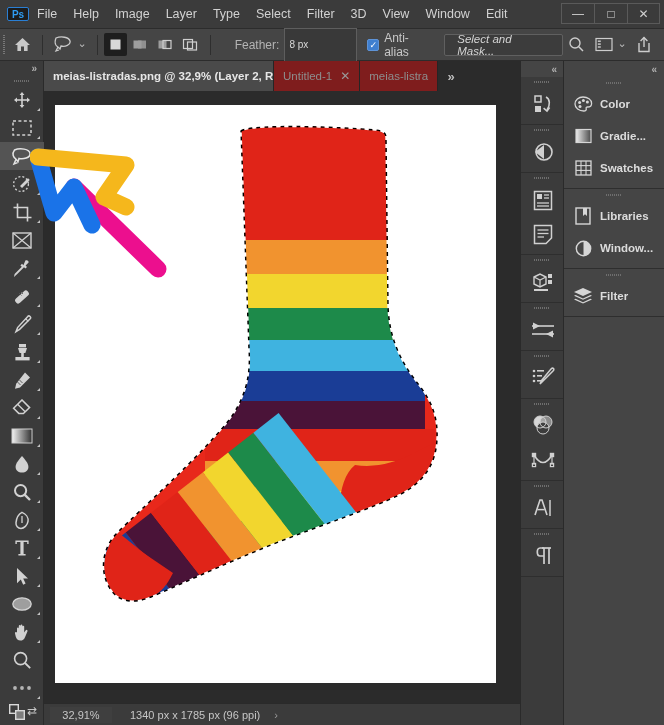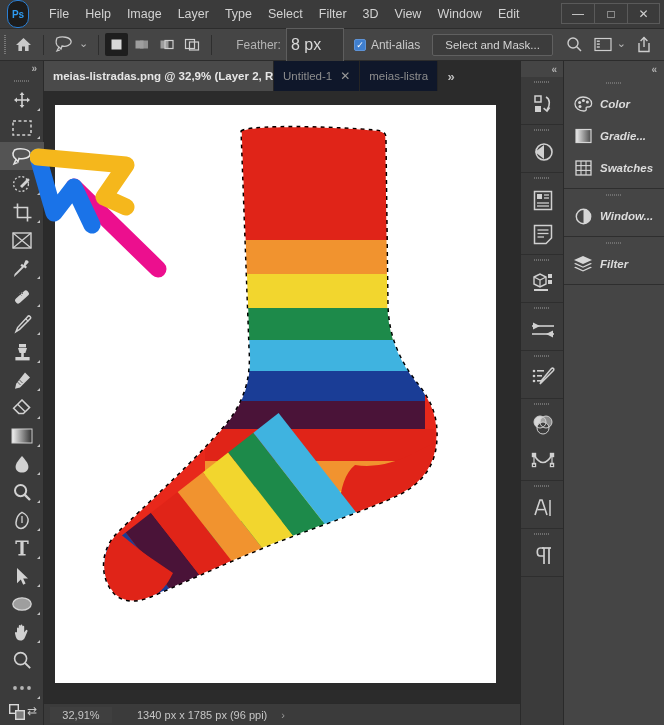--- a/index.html
+++ b/index.html
@@ -7,24 +7,24 @@
   body {
     font-family: "Liberation Sans", sans-serif;
     background:#323232; color:#c8c8c8; font-size:12px;
     -webkit-font-smoothing:none;
   }
   #app { position:relative; width:664px; height:725px; background:#323232; }
 
   
   .titlebar{ position:absolute; left:0; top:0; width:664px; height:28px;
     background:#3b3b3b; display:flex; align-items:center; }
-  .ps-logo{ width:22px; height:28px; margin-left:7px; border:1px solid #2a7fd4;
+  .ps-logo{ width:22px; height:14px; margin-left:7px; border:1px solid #2a7fd4;
     background:#1c1c1c; color:#2f9bf0; font-size:10px; font-weight:bold;
-    display:flex; align-items:center; justify-content:center; border-radius:10px; }
-  .menubar{ display:flex; align-items:center; margin-left:12px; }
+    display:flex; align-items:center; justify-content:center; border-radius:2px; }
+  .menubar{ display:flex; align-items:center; margin-left:0; }
   .menu-item{ padding:3px 8px; font-size:12.5px; color:#d2d2d2; cursor:default; }
   .wincontrols{ position:absolute; right:4px; top:3px; display:flex; }
   .winbtn{ width:33px; height:21px; display:flex; align-items:center;
     justify-content:center; color:#d2d2d2; font-size:12px;
     border:1px solid #5a5a5a; border-right:none; background:#3b3b3b; }
   .winbtn:last-child{ border-right:1px solid #5a5a5a; }
 
   
   .optionsbar{ position:absolute; left:0; top:28px; width:664px; height:33px;
     background:#454545; display:flex; align-items:center;
@@ -32,35 +32,35 @@
   .grip{ width:9px; height:33px; display:flex; align-items:center; justify-content:center; }
   .grip i{ display:block; width:2px; height:20px;
     background:repeating-linear-gradient(to bottom,#787878 0 1px,transparent 1px 2px); }
   .ob-sep{ width:1px; height:20px; background:#2e2e2e; margin:0 6px; }
   .ob-icon{ width:28px; height:24px; display:flex; align-items:center; justify-content:center; }
   .selmode{ display:flex; align-items:center; }
   .sm-btn{ width:23px; height:23px; display:flex; align-items:center; justify-content:center;
     margin-right:2px; border-radius:2px; }
   .sm-btn.active{ background:#1e1e1e; }
   .ob-label{ color:#b4b4b4; font-size:12px; margin:0 5px 0 18px; }
-  .ob-input{ width:58px; height:19px; background:#393939; border:1px solid #5e5e5e;
-    color:#d8d8d8; font-size:16px; padding:16px 4px; line-height:17px; }
+  .ob-input{ width:73px; height:19px; background:#393939; border:1px solid #5e5e5e;
+    color:#d8d8d8; font-size:10px; padding:16px 4px; line-height:17px; }
   .chk{ display:flex; align-items:center; margin-left:10px; }
   .chkbox{ width:12px; height:12px; background:#3f7fcf; border:1px solid #5e93d6;
     border-radius:2px; display:flex; align-items:center; justify-content:center;
     color:#fff; font-size:9px; margin-right:5px; }
   .btn-sam{ height:22px; padding:0 12px; background:#3c3c3c; border:1px solid #606060;
     color:#d4d4d4; font-size:11.5px; display:flex; align-items:center;
-    border-radius:2px; margin-left:12px; }
+    border-radius:2px; margin-left:12px;font-style:italic; }
 
   
   .tabbar{ position:absolute; left:44px; top:61px; width:620px; height:30px;
     background:#2b2b2b; display:flex; align-items:stretch; }
   .tab{ display:flex; align-items:center; padding:0 9px; font-size:11.5px;
-    background:#0f172a; color:#8d8d8d; border-right:1px solid #252525;
+    background:#7f1d1d; color:#8d8d8d; border-right:1px solid #252525;
     max-width:230px; white-space:nowrap; overflow:hidden; }
   .tab.active{ background:#4a4a4a; color:#e6e6e6; font-weight:bold; }
   .tab .x{ margin-left:8px; font-size:12px; color:#9a9a9a; }
   .tab-overflow{ display:flex; align-items:center; justify-content:center;
     width:26px; color:#bdbdbd; font-size:13px; font-weight:bold; }
 
   
   .toolbar{ position:absolute; left:0; top:61px; width:44px; height:664px;
     background:#3b3b3b; border-right:1px solid #2a2a2a; }
   .tb-expand{ height:15px; display:flex; align-items:center; justify-content:flex-end;
@@ -86,41 +86,41 @@
   
   .annot{ position:absolute; left:-14px; top:48px; width:200px; height:180px;
     pointer-events:none; }
 
   
   .statusbar{ position:absolute; left:44px; top:703px; width:476px; height:22px;
     background:#3b3b3b; display:flex; align-items:center;
     border-top:1px solid #2a2a2a; }
   .st-zoom{ width:62px; font-size:11px; color:#c6c6c6; text-align:center;
     background:#3f3f3f; height:16px; line-height:16px; margin-left:6px; }
-  .st-dims{ margin-left:25px; font-size:11px; color:#c6c6c6; }
+  .st-dims{ margin-left:18px; font-size:11px; color:#c6c6c6; }
   .st-arrow{ margin-left:14px; color:#9a9a9a; font-size:11px; }
 
   
   .rail{ position:absolute; left:520px; top:61px; width:44px; height:664px;
     background:#3b3b3b; border-left:1px solid #2a2a2a; border-right:1px solid #2a2a2a; }
   .rail-collapse{ height:16px; display:flex; align-items:center; justify-content:flex-end;
     padding-right:6px; color:#b0b0b0; font-size:10px; font-weight:bold;
     background:#454545; }
   .rail-group{ border-bottom:1px solid #2e2e2e; padding-bottom:3px; }
   .rail-grip{ height:10px; display:flex; align-items:center; justify-content:center; }
   .rail-grip i{ width:16px; height:2px;
     background:repeating-linear-gradient(to right,#6e6e6e 0 1px,transparent 1px 2px); }
   .rail-icon{ width:44px; height:34px; display:flex; align-items:center; justify-content:center; }
 
   
   .dock{ position:absolute; left:564px; top:61px; width:100px; height:664px;
     background:#454545; }
   .dock-collapse{ height:16px; display:flex; align-items:center; justify-content:flex-end;
     padding-right:7px; color:#b0b0b0; font-size:10px; font-weight:bold; }
-  .dock-group{ border-bottom:1px solid #2e2e2e; padding-bottom:4px;font-style:italic; }
+  .dock-group{ border-bottom:1px solid #2e2e2e; padding-bottom:4px; }
   .dock-grip{ height:11px; display:flex; align-items:center; justify-content:center; }
   .dock-grip i{ width:16px; height:2px;
     background:repeating-linear-gradient(to right,#6e6e6e 0 1px,transparent 1px 2px); }
   .dock-item{ height:32px; display:flex; align-items:center; padding-left:8px; }
   .dock-item .di-ico{ width:22px; display:flex; align-items:center; justify-content:center; }
   .dock-item .di-lbl{ margin-left:6px; font-size:11.5px; color:#dcdcdc;
     font-weight:bold; white-space:nowrap; }
   svg{ display:block; }
 </style>
 </head>
@@ -748,20 +748,29 @@
       </div>
 
     </div>
 
     <div class="dock-group">
       <div class="dock-grip">
           <i></i>
         </div>
 
 
+      <div class="dock-item">
+        <span class="di-ico">
+          <svg width="16" height="18" viewBox="0 0 16 18">
+            <rect x="1" y="1" width="14" height="16" fill="none" stroke="#d6d6d6" stroke-width="1.4"></rect>
+            <path d="M8 1 L12 1 L12 9 L10 7.2 L8 9 Z" fill="#d6d6d6"></path>
+          </svg>
+        </span>
+        <span class="di-lbl">Libraries</span>
+      </div>
 
       <div class="dock-item">
         <span class="di-ico">
           <svg width="17" height="17" viewBox="0 0 17 17">
             <circle cx="8.5" cy="8.5" r="7.2" fill="none" stroke="#d6d6d6" stroke-width="1.4"></circle>
             <path d="M8.5 1.3 A7.2 7.2 0 0 1 8.5 15.7 Z" fill="#d6d6d6"></path>
           </svg>
         </span>
         <span class="di-lbl">Window...</span>
       </div>

